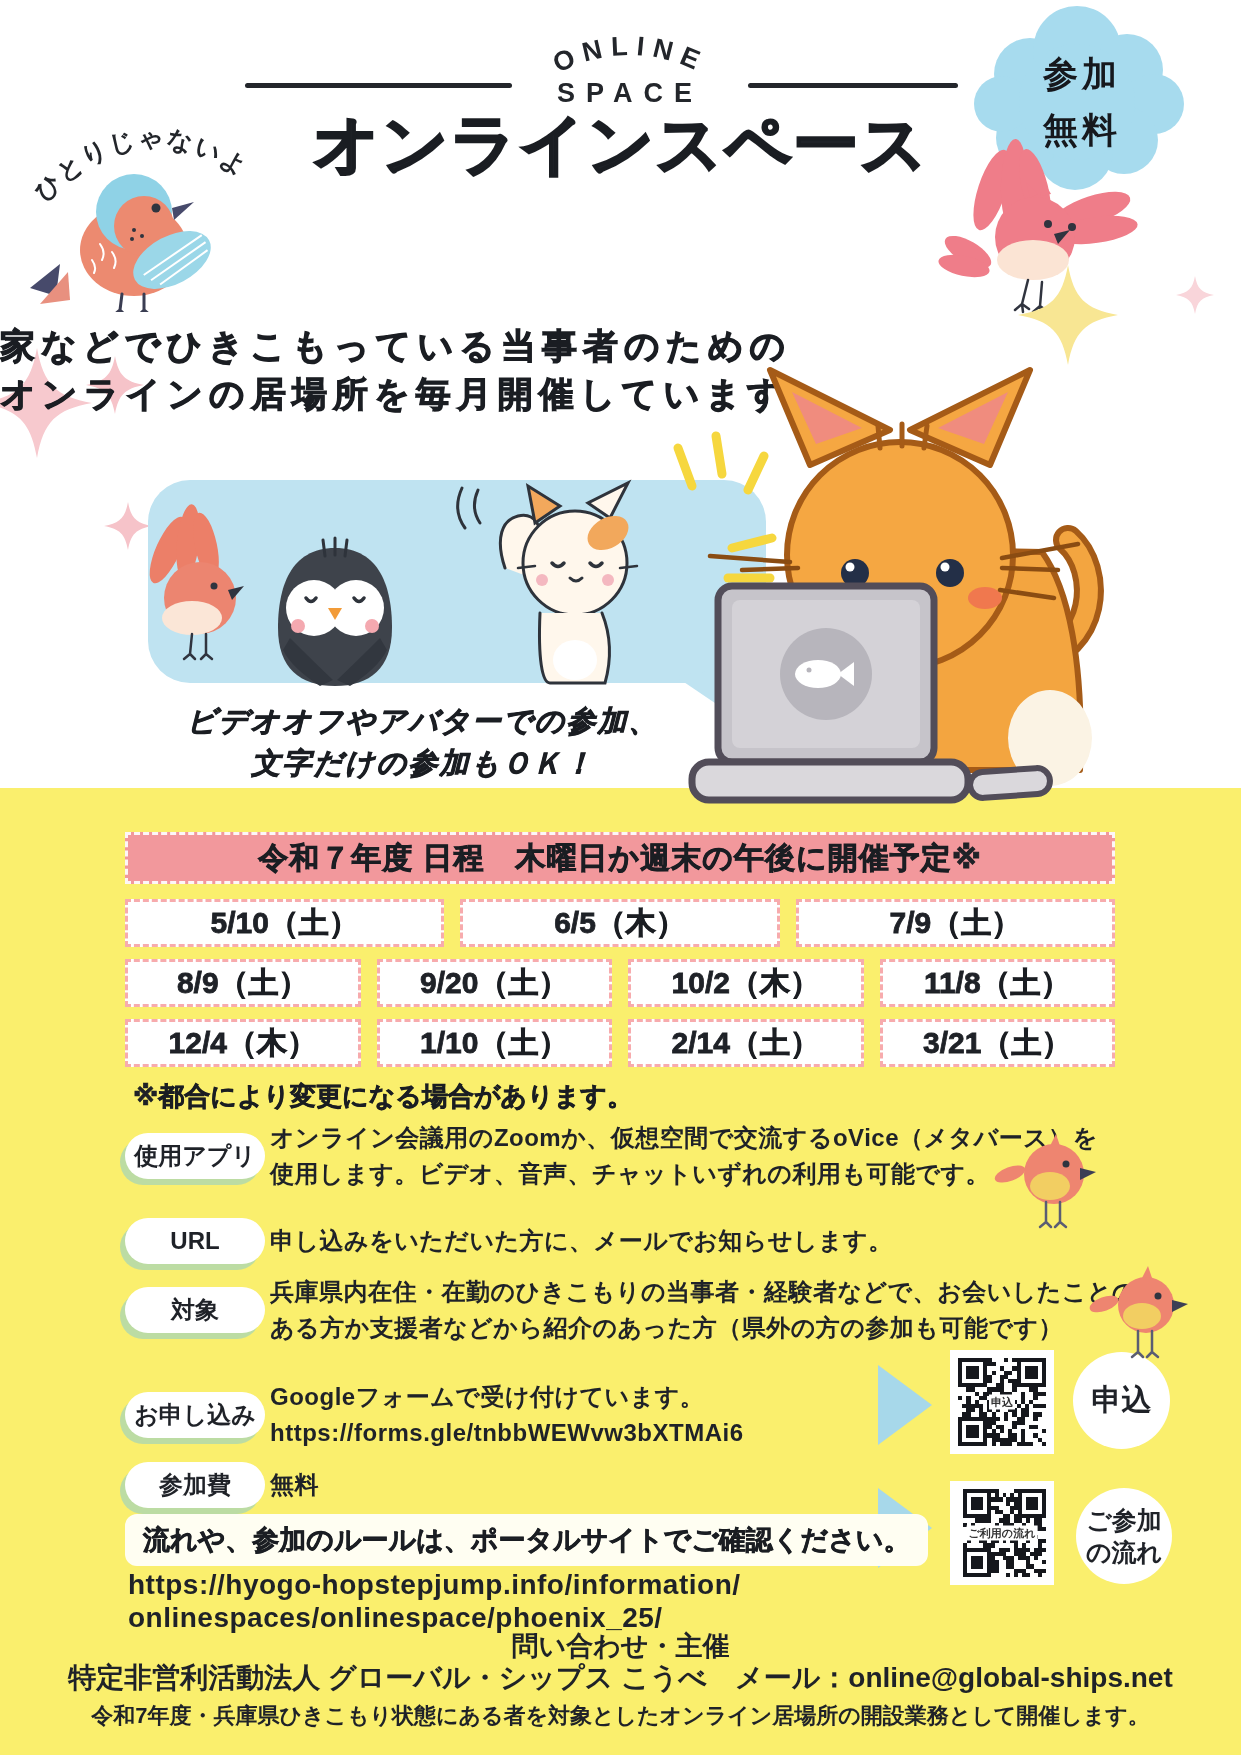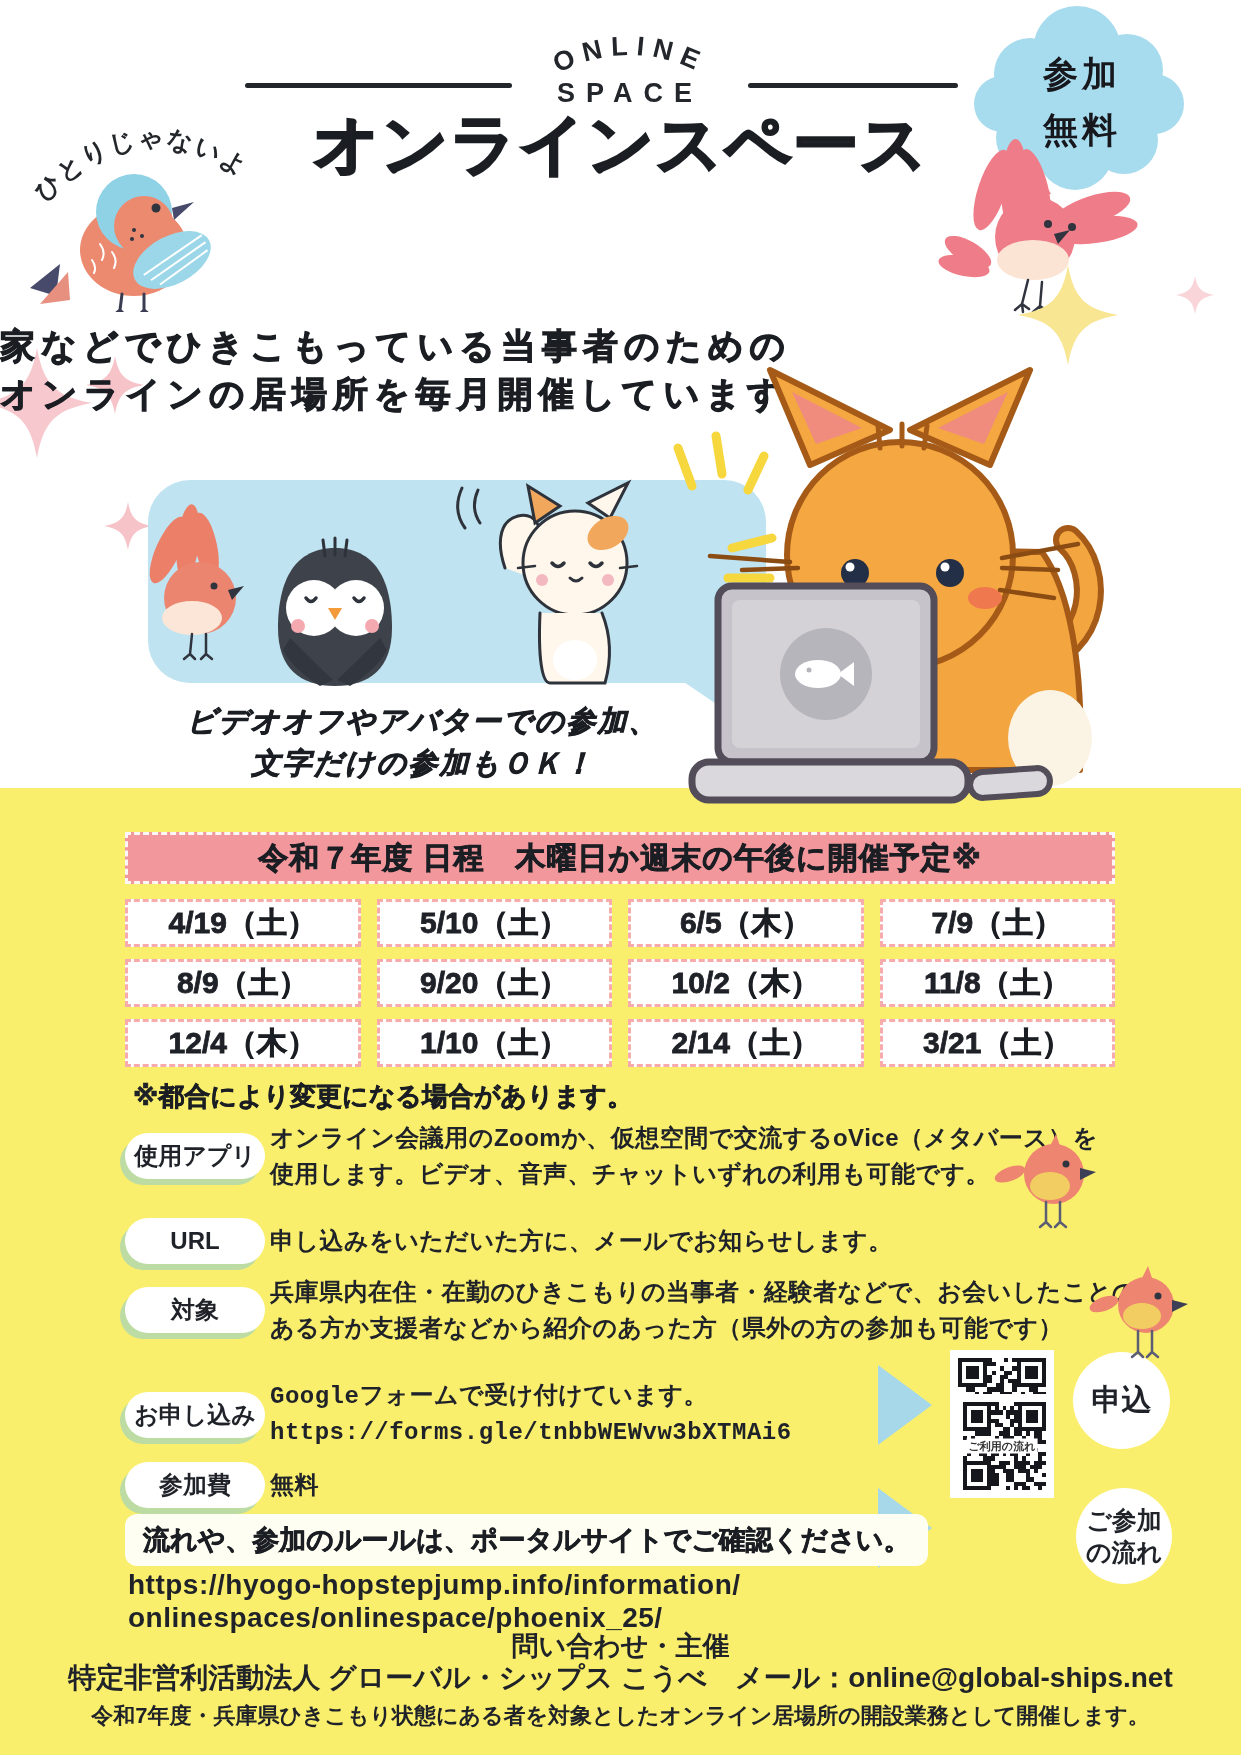--- a/index.html
+++ b/index.html
@@ -257,21 +257,20 @@
         <circle cx="159" cy="340" r="2.5" fill="#B7B5BC"></circle>
       </g>
       <rect x="42" y="432" width="276" height="38" rx="17" fill="#DAD8DC" stroke="#524D59" stroke-width="7"></rect>
       <rect x="320" y="440" width="80" height="26" rx="13" fill="#DAD8DC" stroke="#524D59" stroke-width="6" transform="rotate(-4 360 453)"></rect>
     </g>
   </svg>
 
   <div class="abs schedule">
     <div class="sched-header">令和７年度 日程　木曜日か週末の午後に開催予定※</div>
     <div class="sched-row">
-      <div class="sched-cell">4/19（土）</div>
       <div class="sched-cell">5/10（土）</div>
       <div class="sched-cell">6/5（木）</div>
       <div class="sched-cell">7/9（土）</div>
     </div>
     <div class="sched-row">
       <div class="sched-cell">8/9（土）</div>
       <div class="sched-cell">9/20（土）</div>
       <div class="sched-cell">10/2（木）</div>
       <div class="sched-cell">11/8（土）</div>
     </div>
@@ -289,21 +288,21 @@
 使用します。ビデオ、音声、チャットいずれの利用も可能です。</div>
 
   <div class="abs pill" style="top:1218px;">URL</div>
   <div class="abs info-text" style="top:1223px;">申し込みをいただいた方に、メールでお知らせします。</div>
 
   <div class="abs pill" style="top:1287px;">対象</div>
   <div class="abs info-text" style="top:1274px;">兵庫県内在住・在勤のひきこもりの当事者・経験者などで、お会いしたことの
 ある方か支援者などから紹介のあった方（県外の方の参加も可能です）</div>
 
   <div class="abs pill" style="top:1392px;">お申し込み</div>
-  <div class="abs info-text" style="top:1379px;font-family:Liberation Mono, monospace;">Googleフォームで受け付けています。
+  <div class="abs info-text" style="top:1379px;">Googleフォームで受け付けています。
 https://forms.gle/tnbbWEWvw3bXTMAi6</div>
 
   <div class="abs pill" style="top:1462px;">参加費</div>
   <div class="abs info-text" style="top:1467px;">無料</div>
 
   <svg class="abs" style="left:992px; top:1122px;" width="125" height="112" viewBox="0 0 125 112">
     <ellipse cx="18" cy="52" rx="16" ry="7" transform="rotate(-20 18 52)" fill="#EE8570"></ellipse>
     <polygon points="58,24 64,12 68,24" fill="#EE8570"></polygon>
     <circle cx="62" cy="52" r="30" fill="#EE8570"></circle>
     <ellipse cx="58" cy="64" rx="20" ry="14" fill="#F2CE62"></ellipse>
@@ -764,21 +763,21 @@
     <ellipse cx="16" cy="44" rx="15" ry="7" transform="rotate(-20 16 44)" fill="#EE8570"></ellipse>
     <polygon points="54,18 60,6 64,18" fill="#EE8570"></polygon>
     <circle cx="58" cy="45" r="28" fill="#EE8570"></circle>
     <ellipse cx="54" cy="56" rx="19" ry="13" fill="#F2CE62"></ellipse>
     <circle cx="70" cy="36" r="3.5" fill="#30343f"></circle>
     <polygon points="84,40 100,44 84,52" fill="#3c3f55"></polygon>
     <path d="M 50 71 L 50 92 M 64 71 L 64 92 M 50 92 l -6 5 M 50 92 l 5 5 M 64 92 l -5 5 M 64 92 l 6 5" stroke="#5a5d73" stroke-width="2.5" fill="none" stroke-linecap="round"></path>
   </svg>
 
   <div class="abs tri" style="left:878px; top:1488px;"></div>
-  <div class="abs qr" style="left:950px; top:1394px;padding-left:13px;">
+  <div class="abs qr" style="left:950px; top:1481px;padding-left:13px;">
     <div class="qr-grid">
         <div class="on"></div>
         <div class="on"></div>
         <div class="on"></div>
         <div class="on"></div>
         <div class="on"></div>
         <div class="on"></div>
         <div class="on"></div>
         <div class="on"></div>
         <div class="on"></div>

